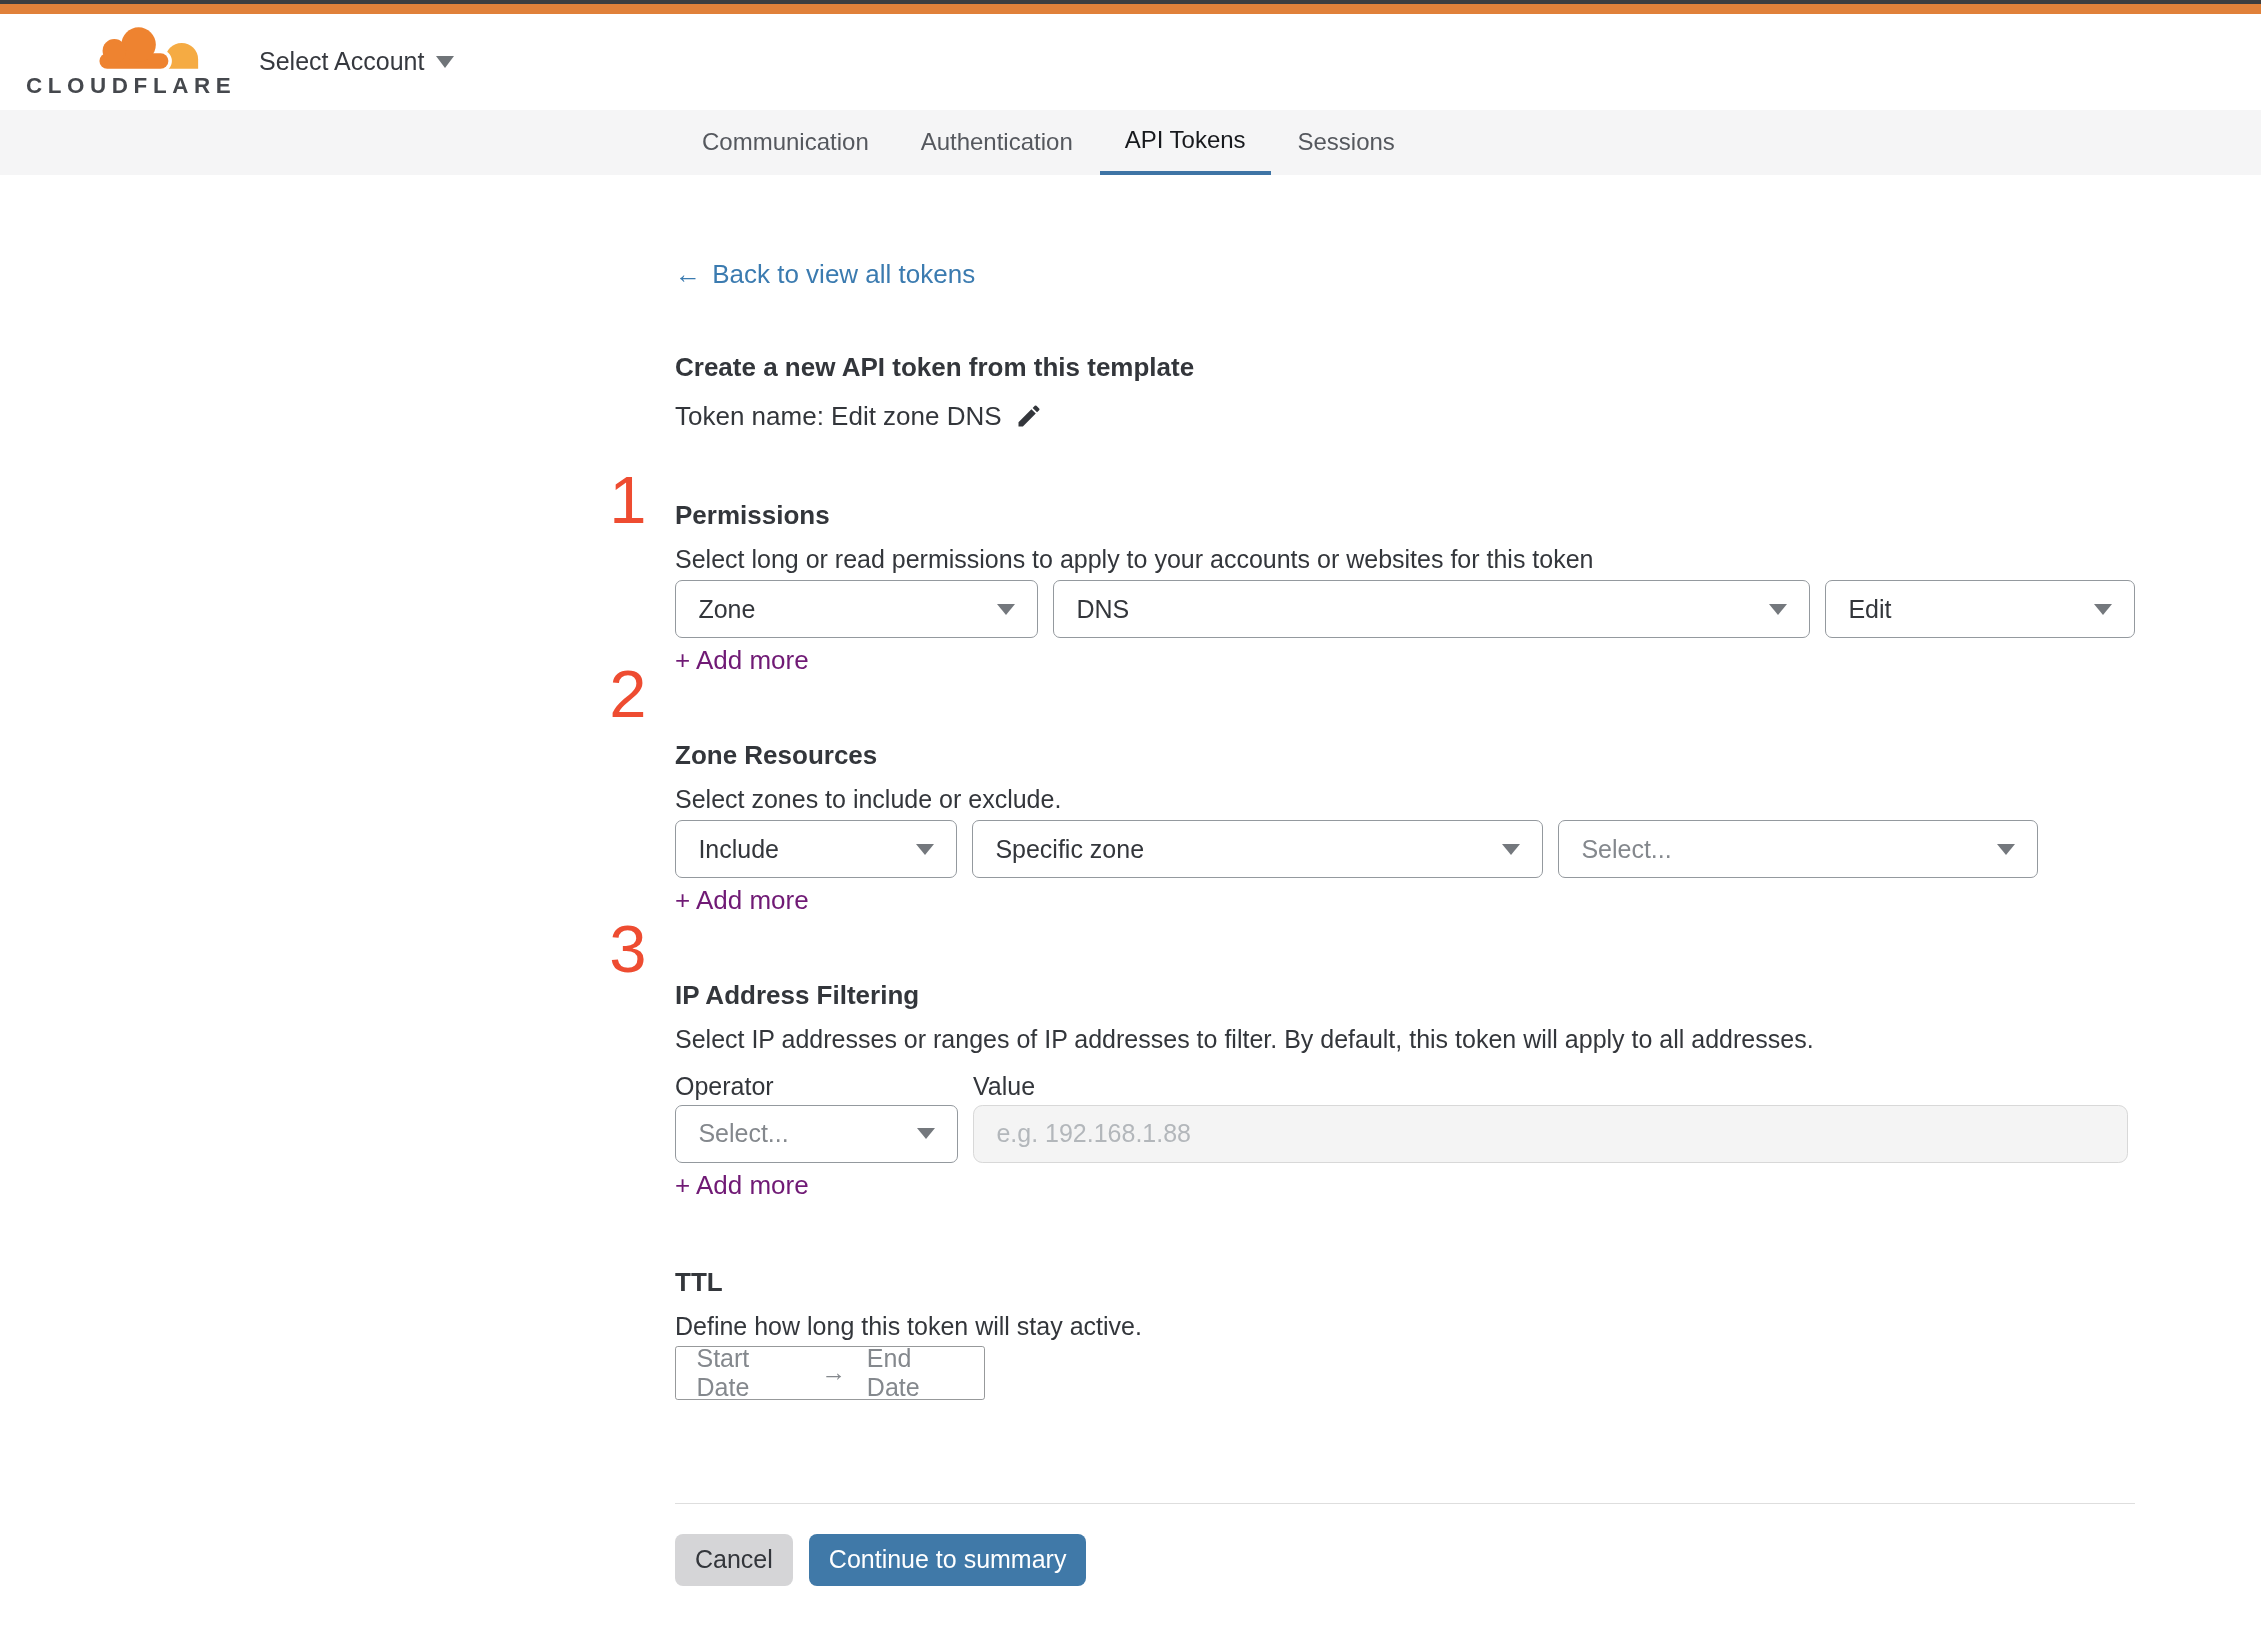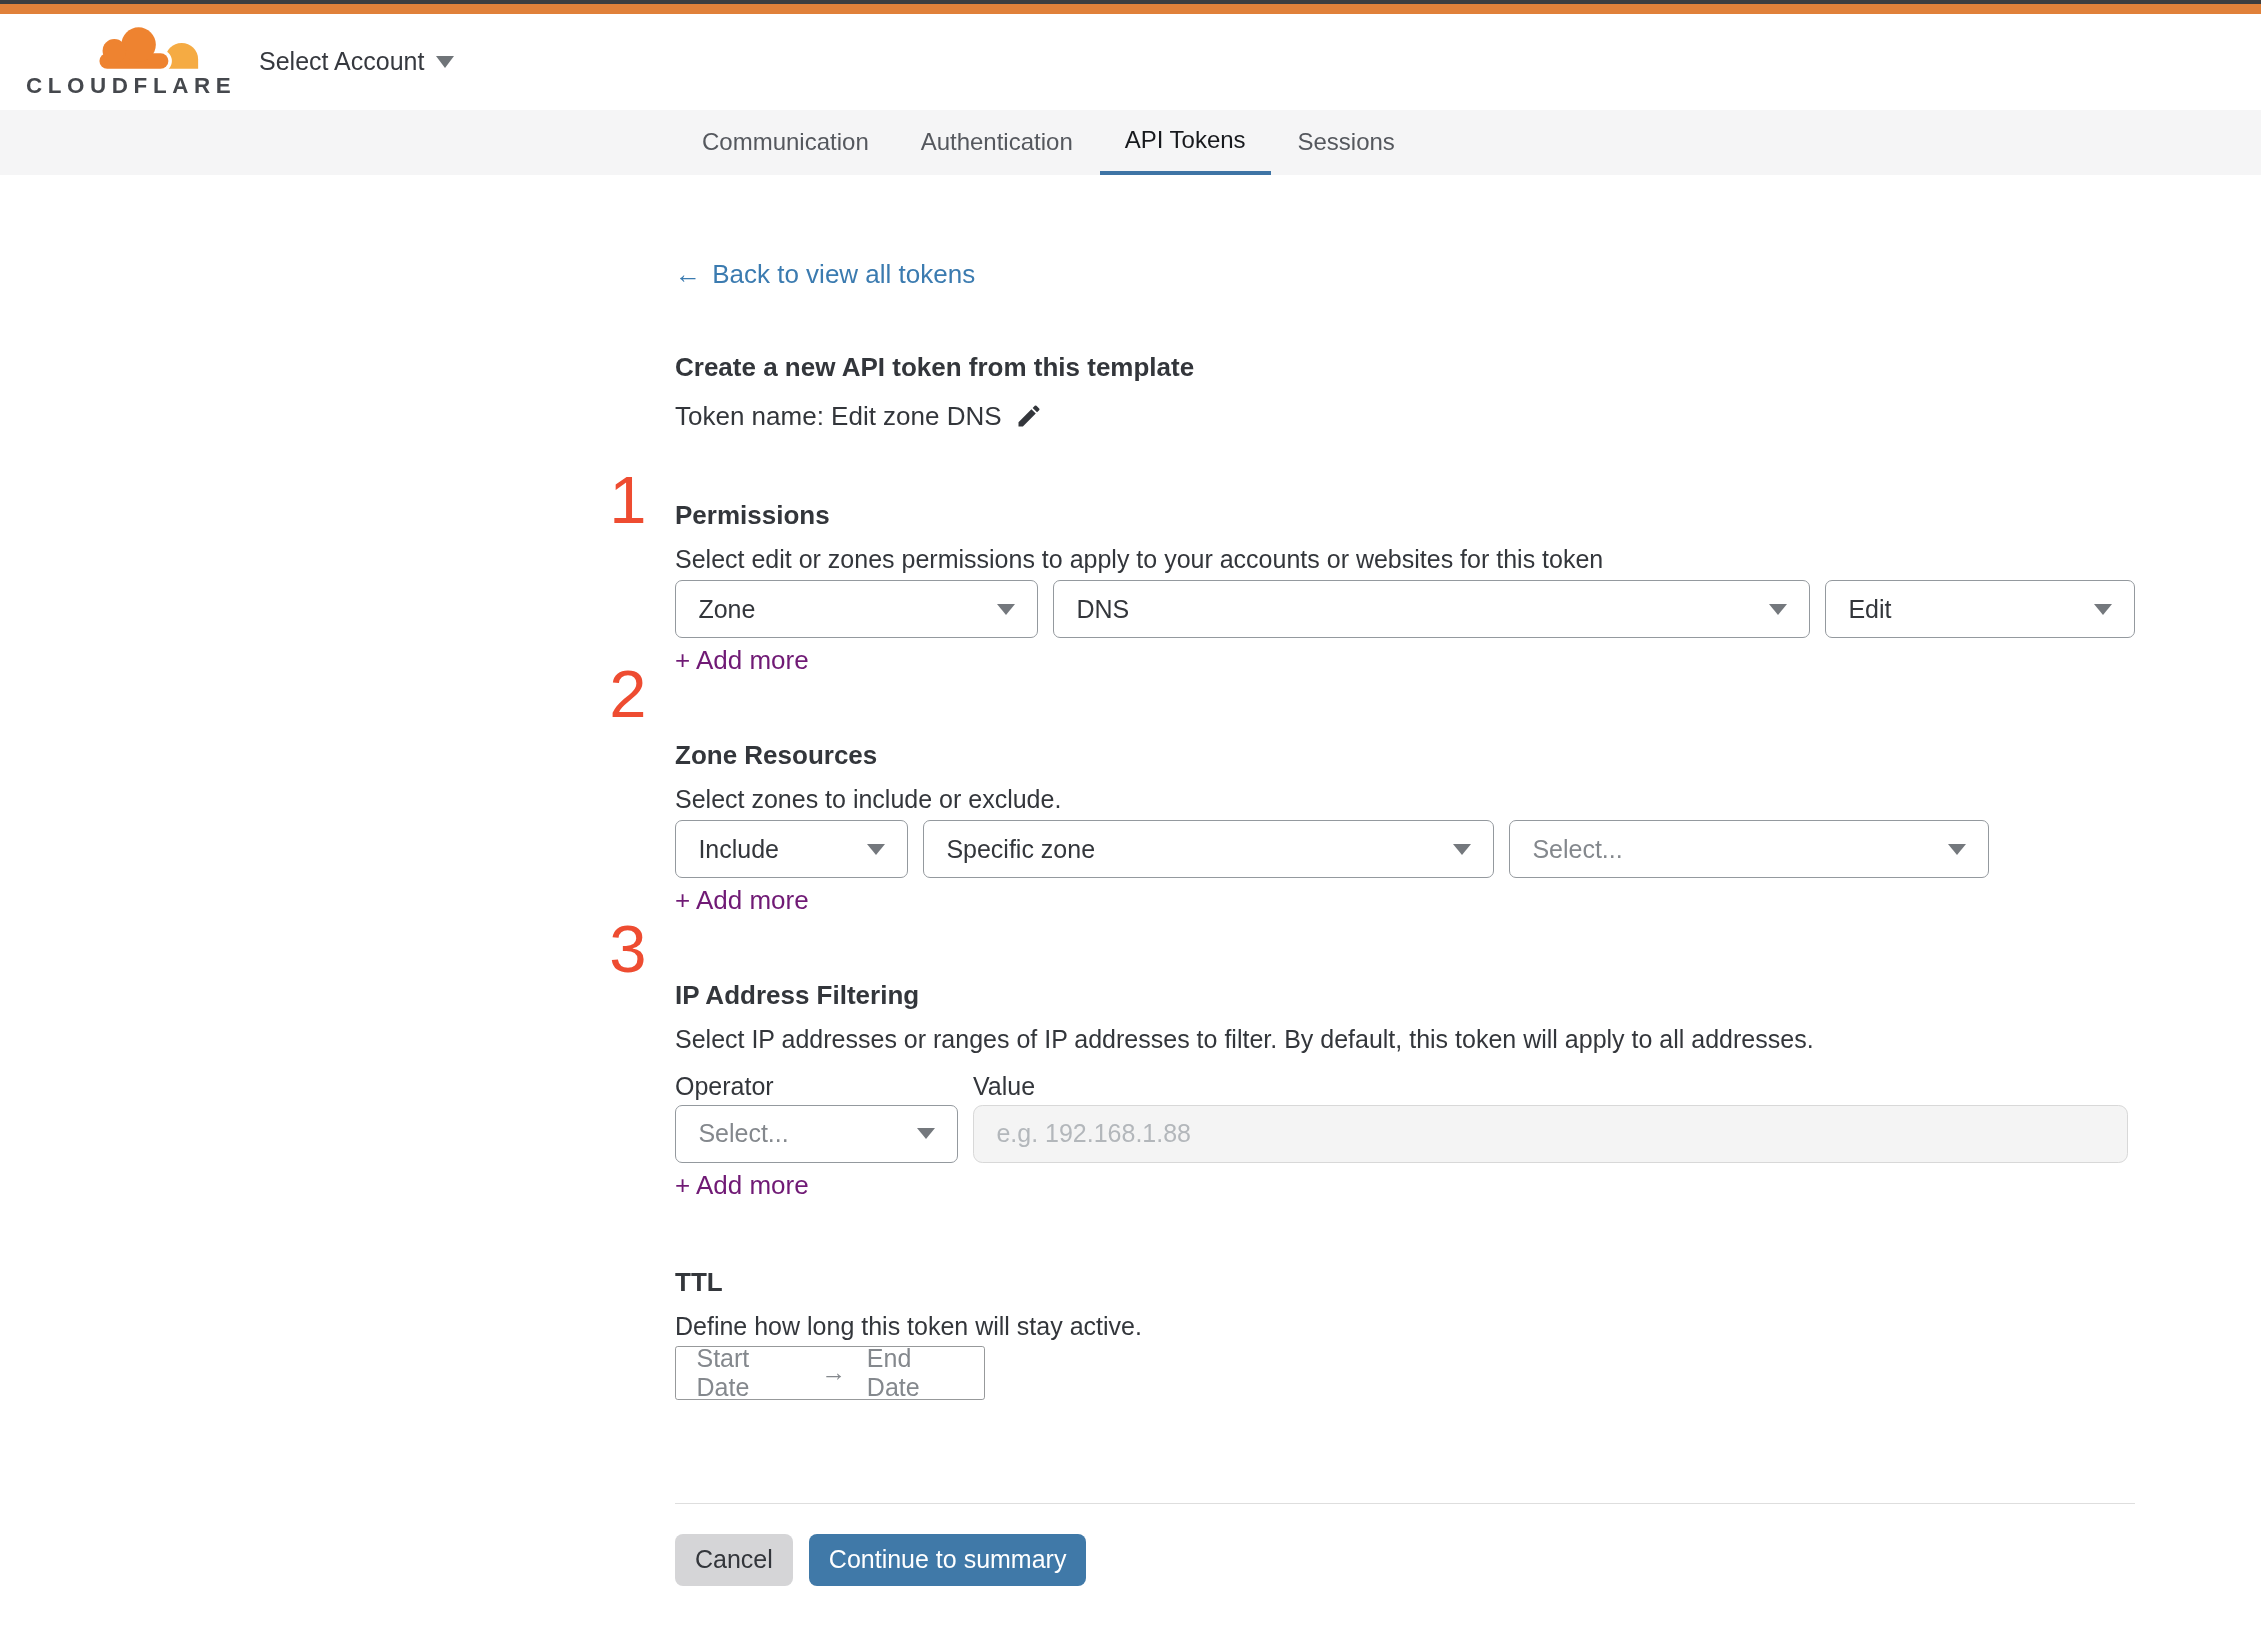--- a/index.html
+++ b/index.html
@@ -137,21 +137,21 @@
     <span>Token name: Edit zone DNS</span>
     <span class="pencil">
       <svg width="28" height="28" viewBox="0 0 24 24">
           <path fill="#33363b" d="M3 17.25V21h3.75L17.81 9.94l-3.75-3.75L3 17.25zM20.71 7.04a1 1 0 0 0 0-1.41l-2.34-2.34a1 1 0 0 0-1.41 0l-1.83 1.83 3.75 3.75 1.83-1.83z"></path>
         </svg>
     </span>
   </div>
 
   <section class="sec-perms">
     <div class="sec-h">Permissions</div>
-    <div class="sec-d">Select edit or zones permissions to apply to your accounts or websites for this token</div>
+    <div class="sec-d">Select long or read permissions to apply to your accounts or websites for this token</div>
     <div class="row">
       <div class="dd" style="width:363px">
         <span>Zone</span>
         <span class="chev"></span>
       </div>
       <div class="dd" style="flex:1">
         <span>DNS</span>
         <span class="chev"></span>
       </div>
       <div class="dd" style="width:310px">
@@ -159,21 +159,21 @@
         <span class="chev"></span>
       </div>
     </div>
     <div class="add-more">+ Add more</div>
   </section>
 
   <section class="sec-zones">
     <div class="sec-h">Zone Resources</div>
     <div class="sec-d">Select zones to include or exclude.</div>
     <div class="row">
-      <div class="dd" style="width:233px">
+      <div class="dd" style="width:282px">
         <span>Include</span>
         <span class="chev"></span>
       </div>
       <div class="dd" style="width:571px">
         <span>Specific zone</span>
         <span class="chev"></span>
       </div>
       <div class="dd placeholder" style="width:480px">
         <span>Select...</span>
         <span class="chev"></span>

